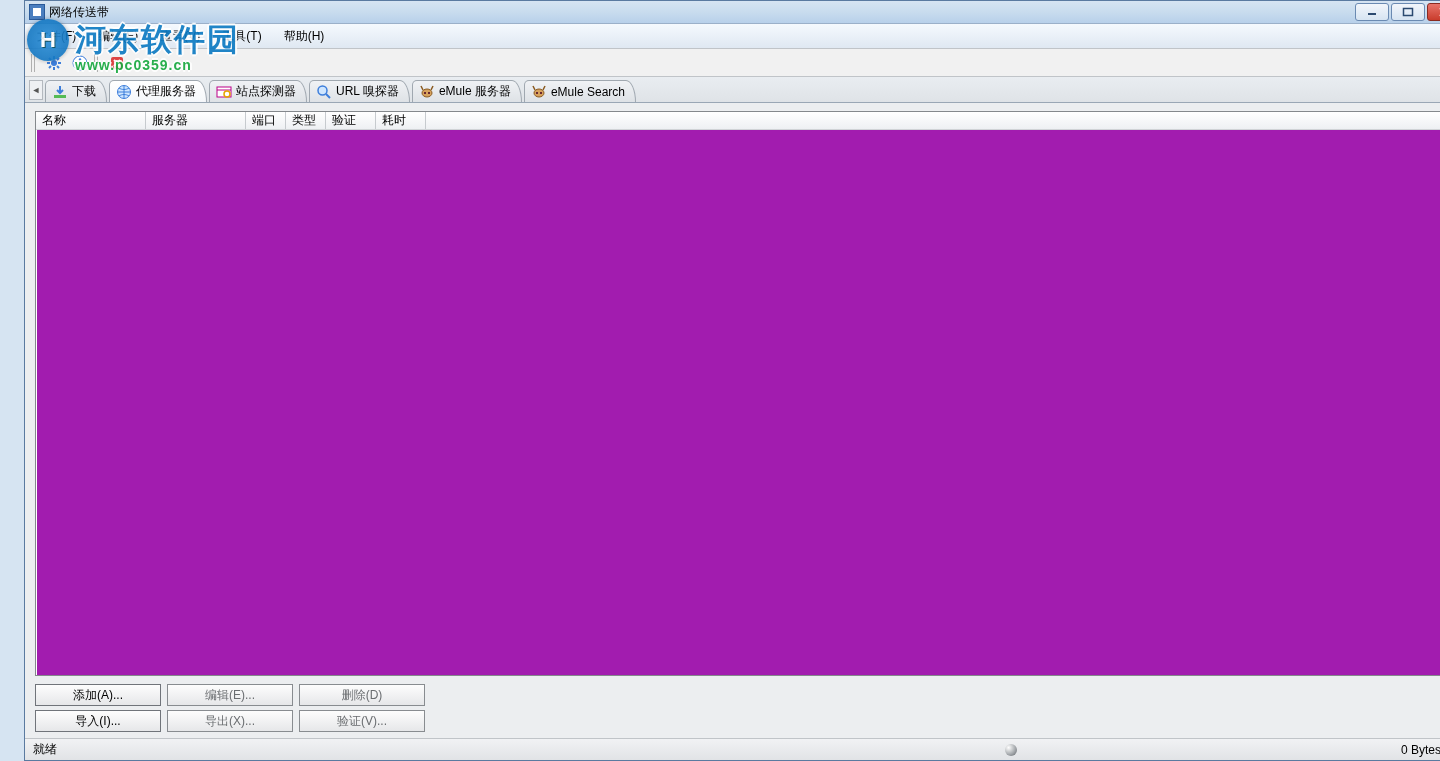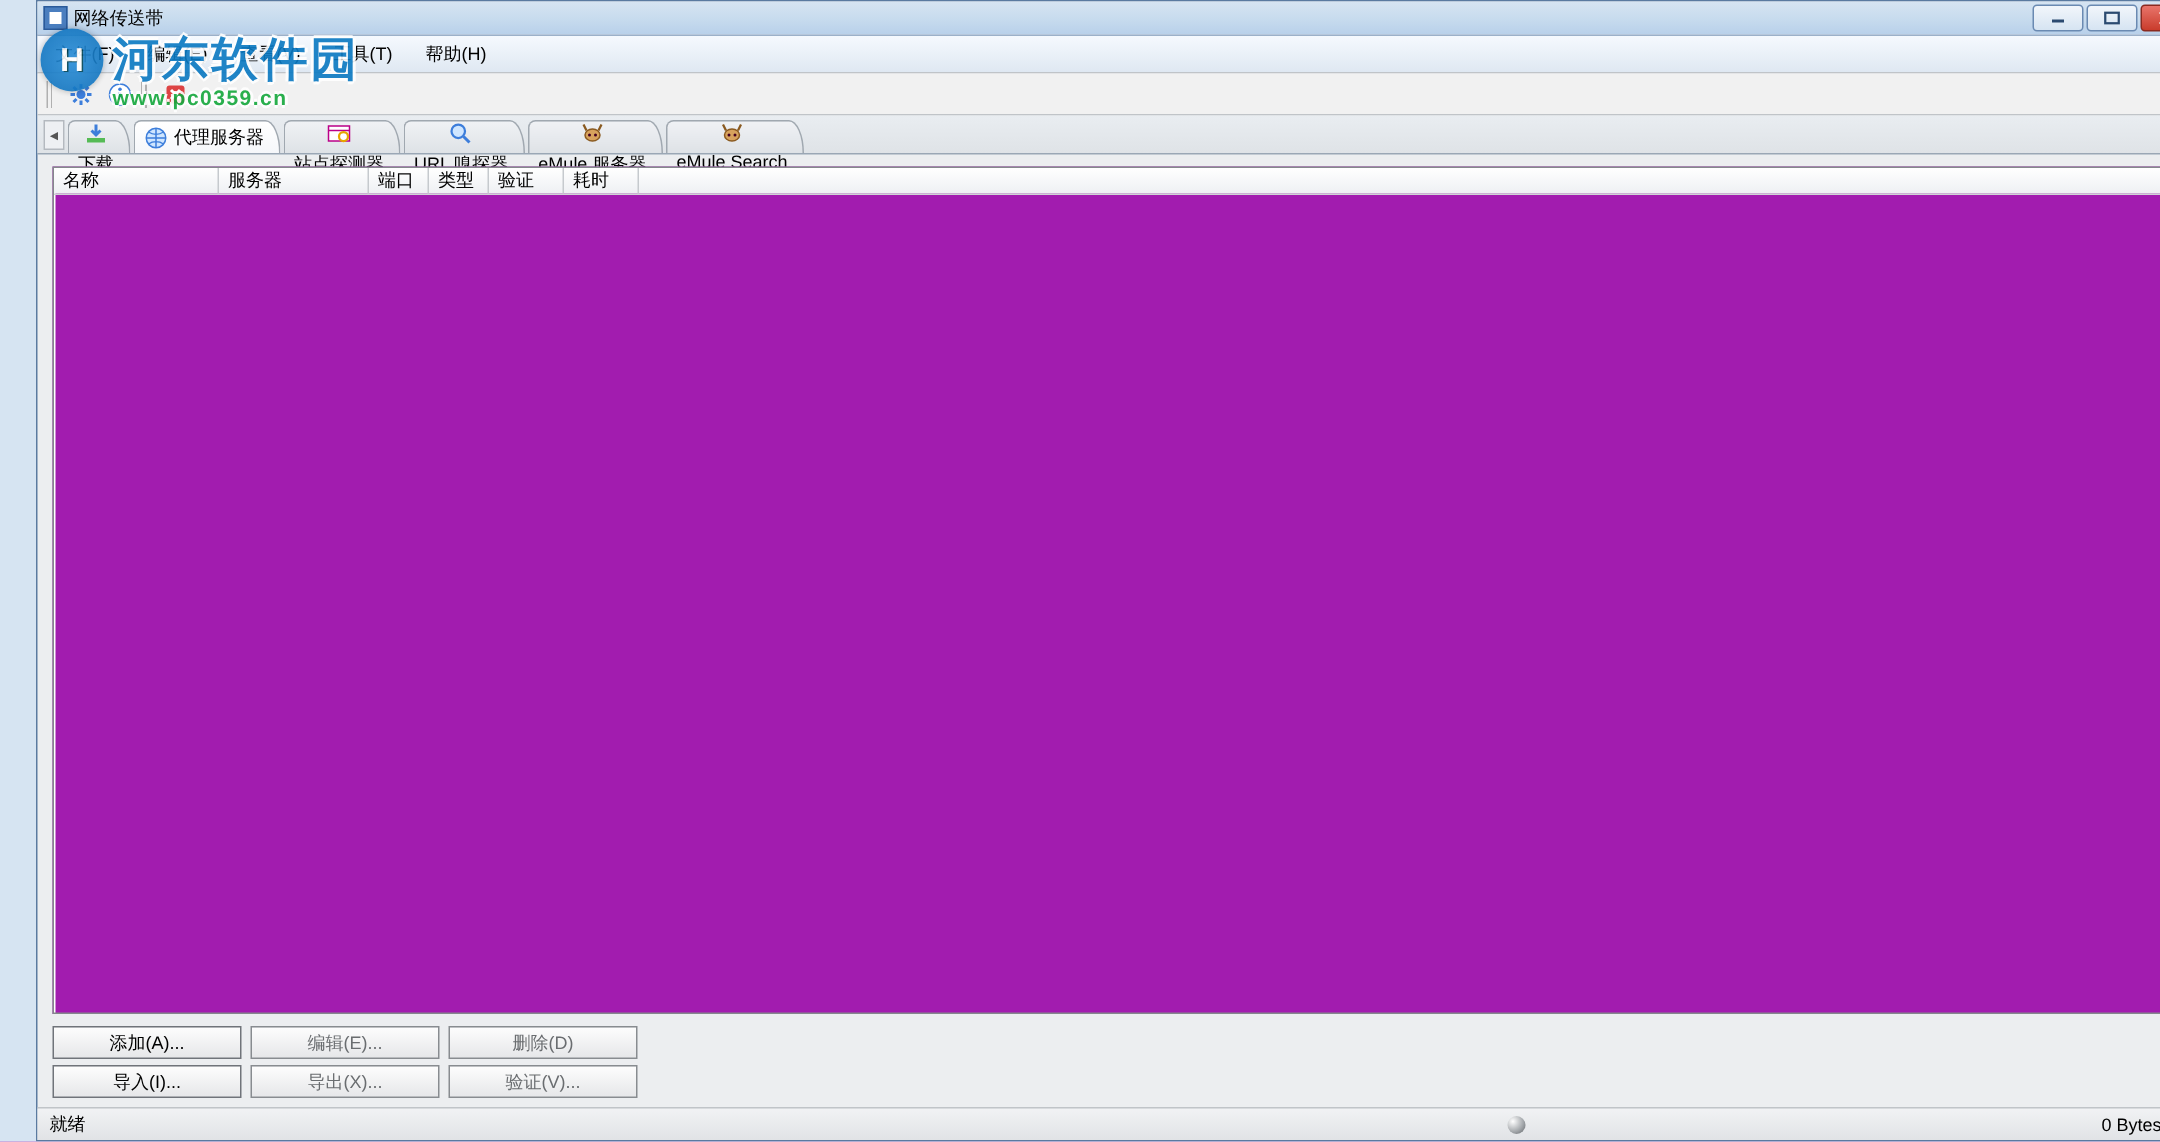--- a/index.html
+++ b/index.html
@@ -43,21 +43,21 @@
 }
 .tabrow .scroll-left, .tabrow .scroll-right { width:14px; height:20px; border:1px solid #b4b9bf; background:#eef0f3; display:flex; align-items:center; justify-content:center; margin-bottom:2px;}
 .tabrow .scroll-right { margin-left:auto; }
 .tabrow .scroll-left:before{content:"◄"; font-size:9px; color:#555;}
 .tabrow .scroll-right:before{content:"►"; font-size:9px; color:#555;}
 .tab { height:22px; margin-left:2px; padding:0 10px 0 6px; display:flex; align-items:center; gap:4px;
   border:1px solid #a0a8b0; border-bottom:none; background:linear-gradient(#fefefe,#e7eaee);
   border-top-left-radius:5px; border-top-right-radius:10px 22px; position:relative;
 }
 .tab.active { background:linear-gradient(#ffffff,#f5f7fa); z-index:2; }
-.tab.inactive { background:linear-gradient(#f0f2f5,#dee2e6);flex-direction:column; }
+.tab.inactive { background:linear-gradient(#f0f2f5,#dee2e6); }
 .tab .ticon { width:16px; height:16px; display:inline-block; }
 
 .content {
   flex:1; margin:8px 10px 4px 10px; background:#a21caf; border:1px solid #84888c;
   box-shadow: inset 1px 1px 0 #fff; position:relative;
 }
 .list-header { height:18px; display:flex; border-bottom:1px solid #d0d3d6; background:linear-gradient(#ffffff,#eef0f3);}
 .col { border-right:1px solid #c6cace; padding:2px 6px; color:#000; display:flex; align-items:center;}
 .col0{width:110px;} .col1{width:100px;} .col2{width:40px;} .col3{width:40px;} .col4{width:50px;} .col5{width:50px;}
 

